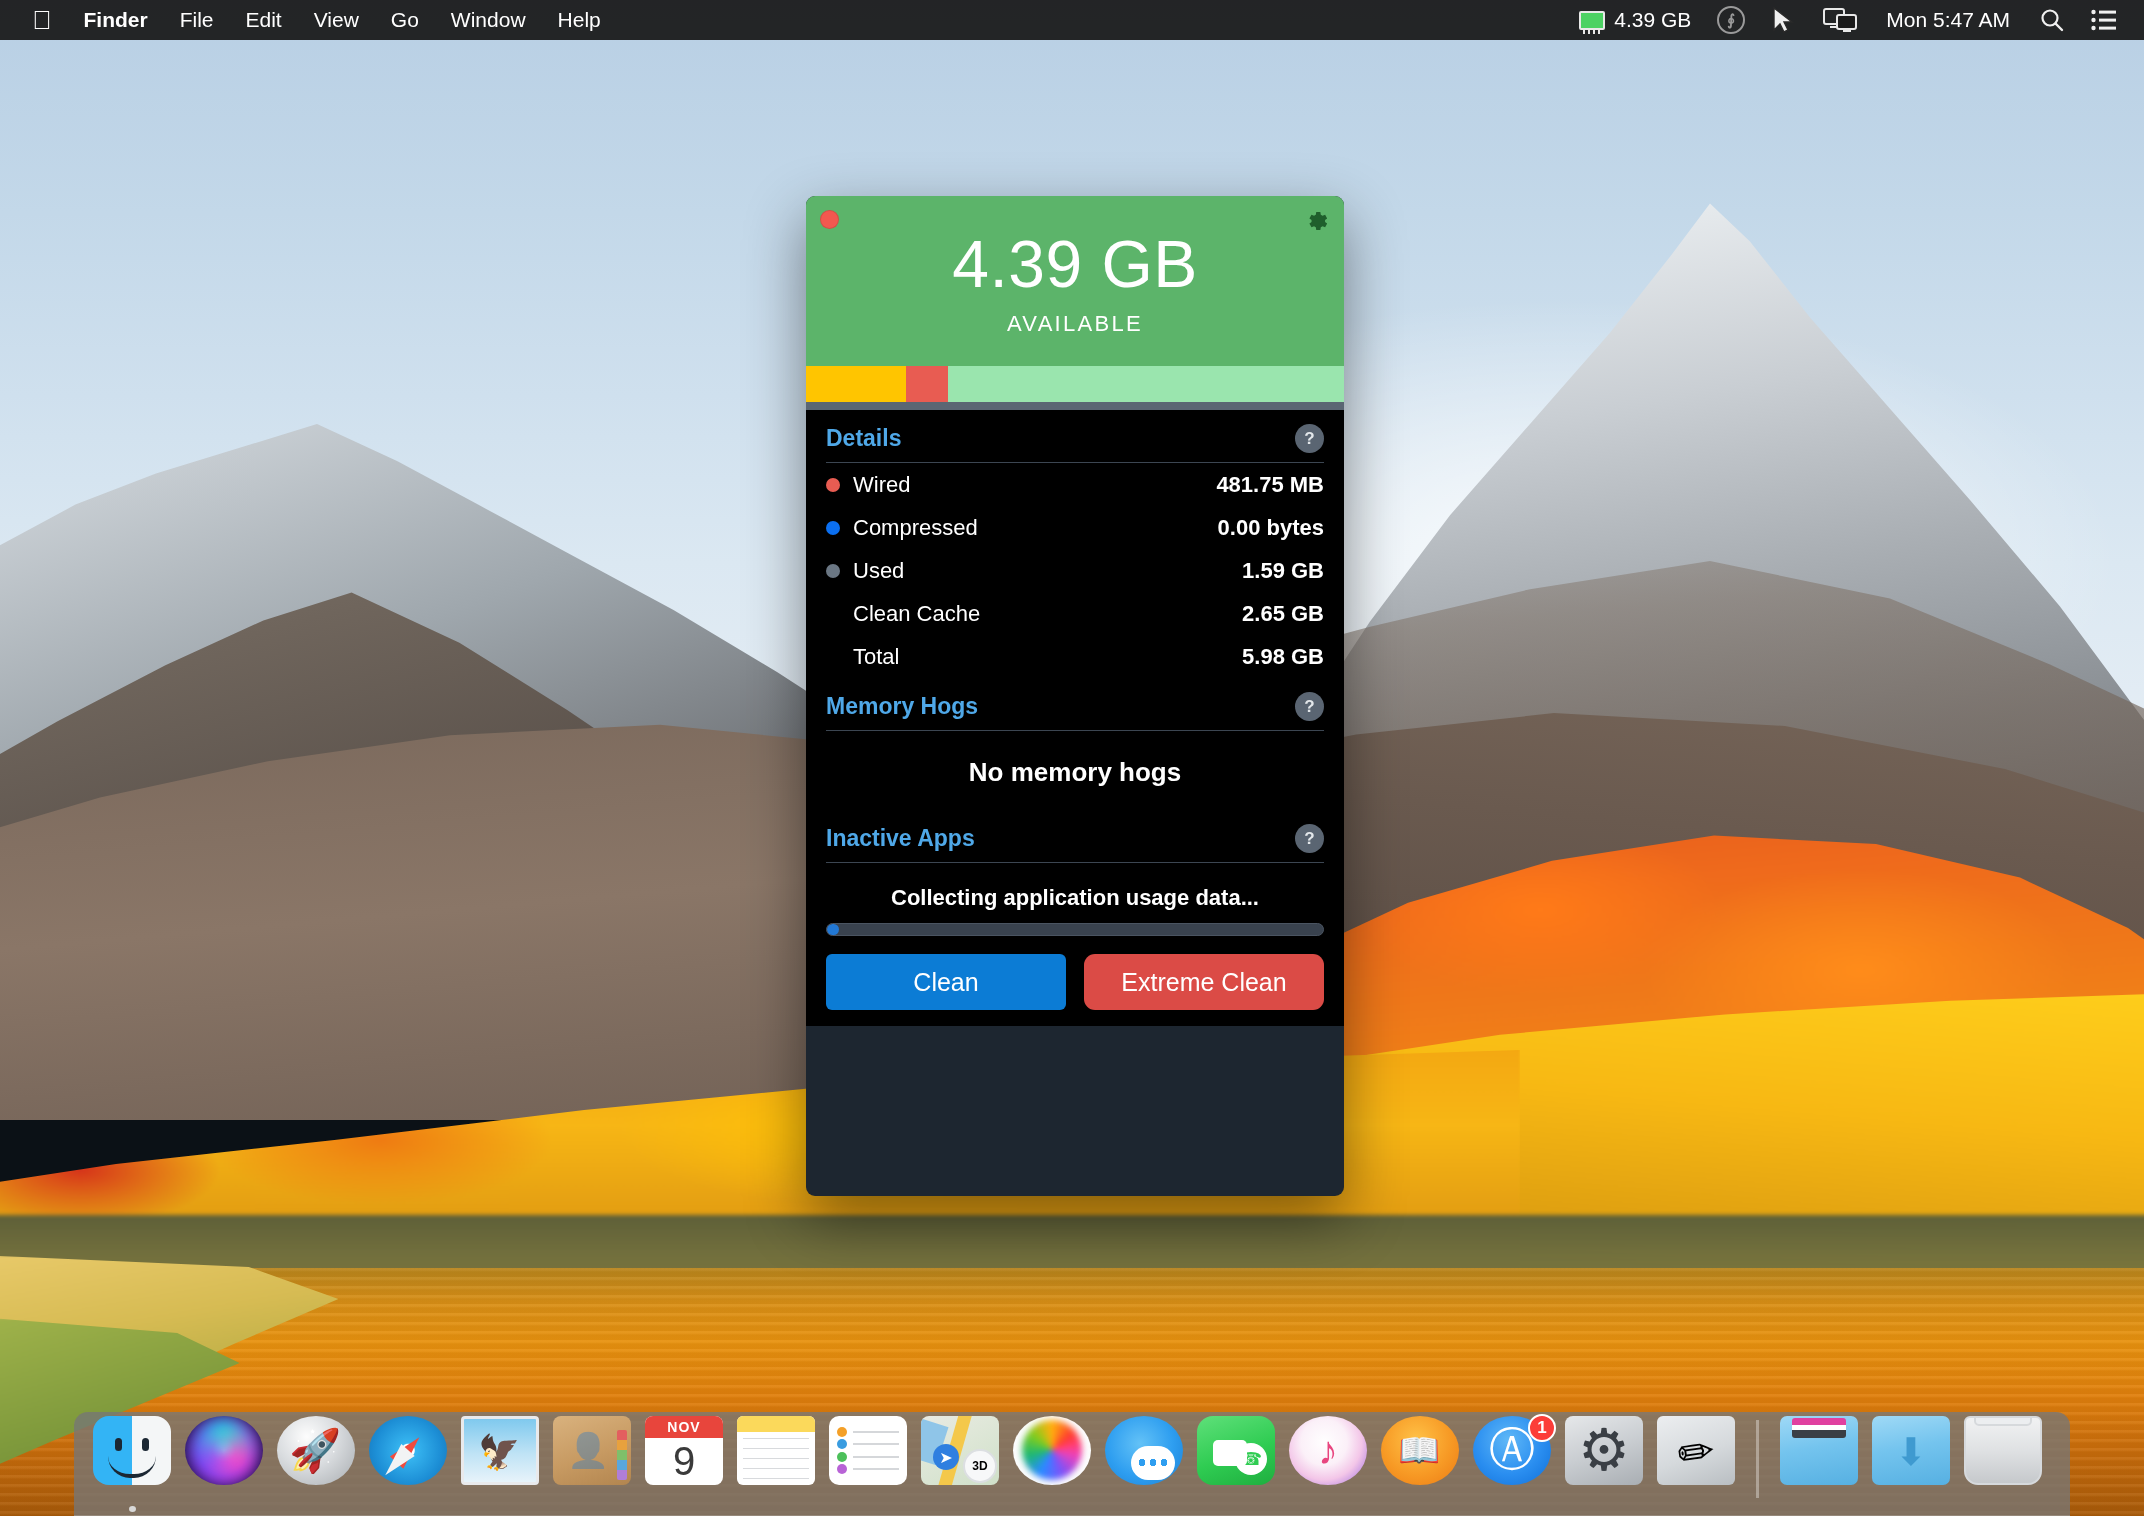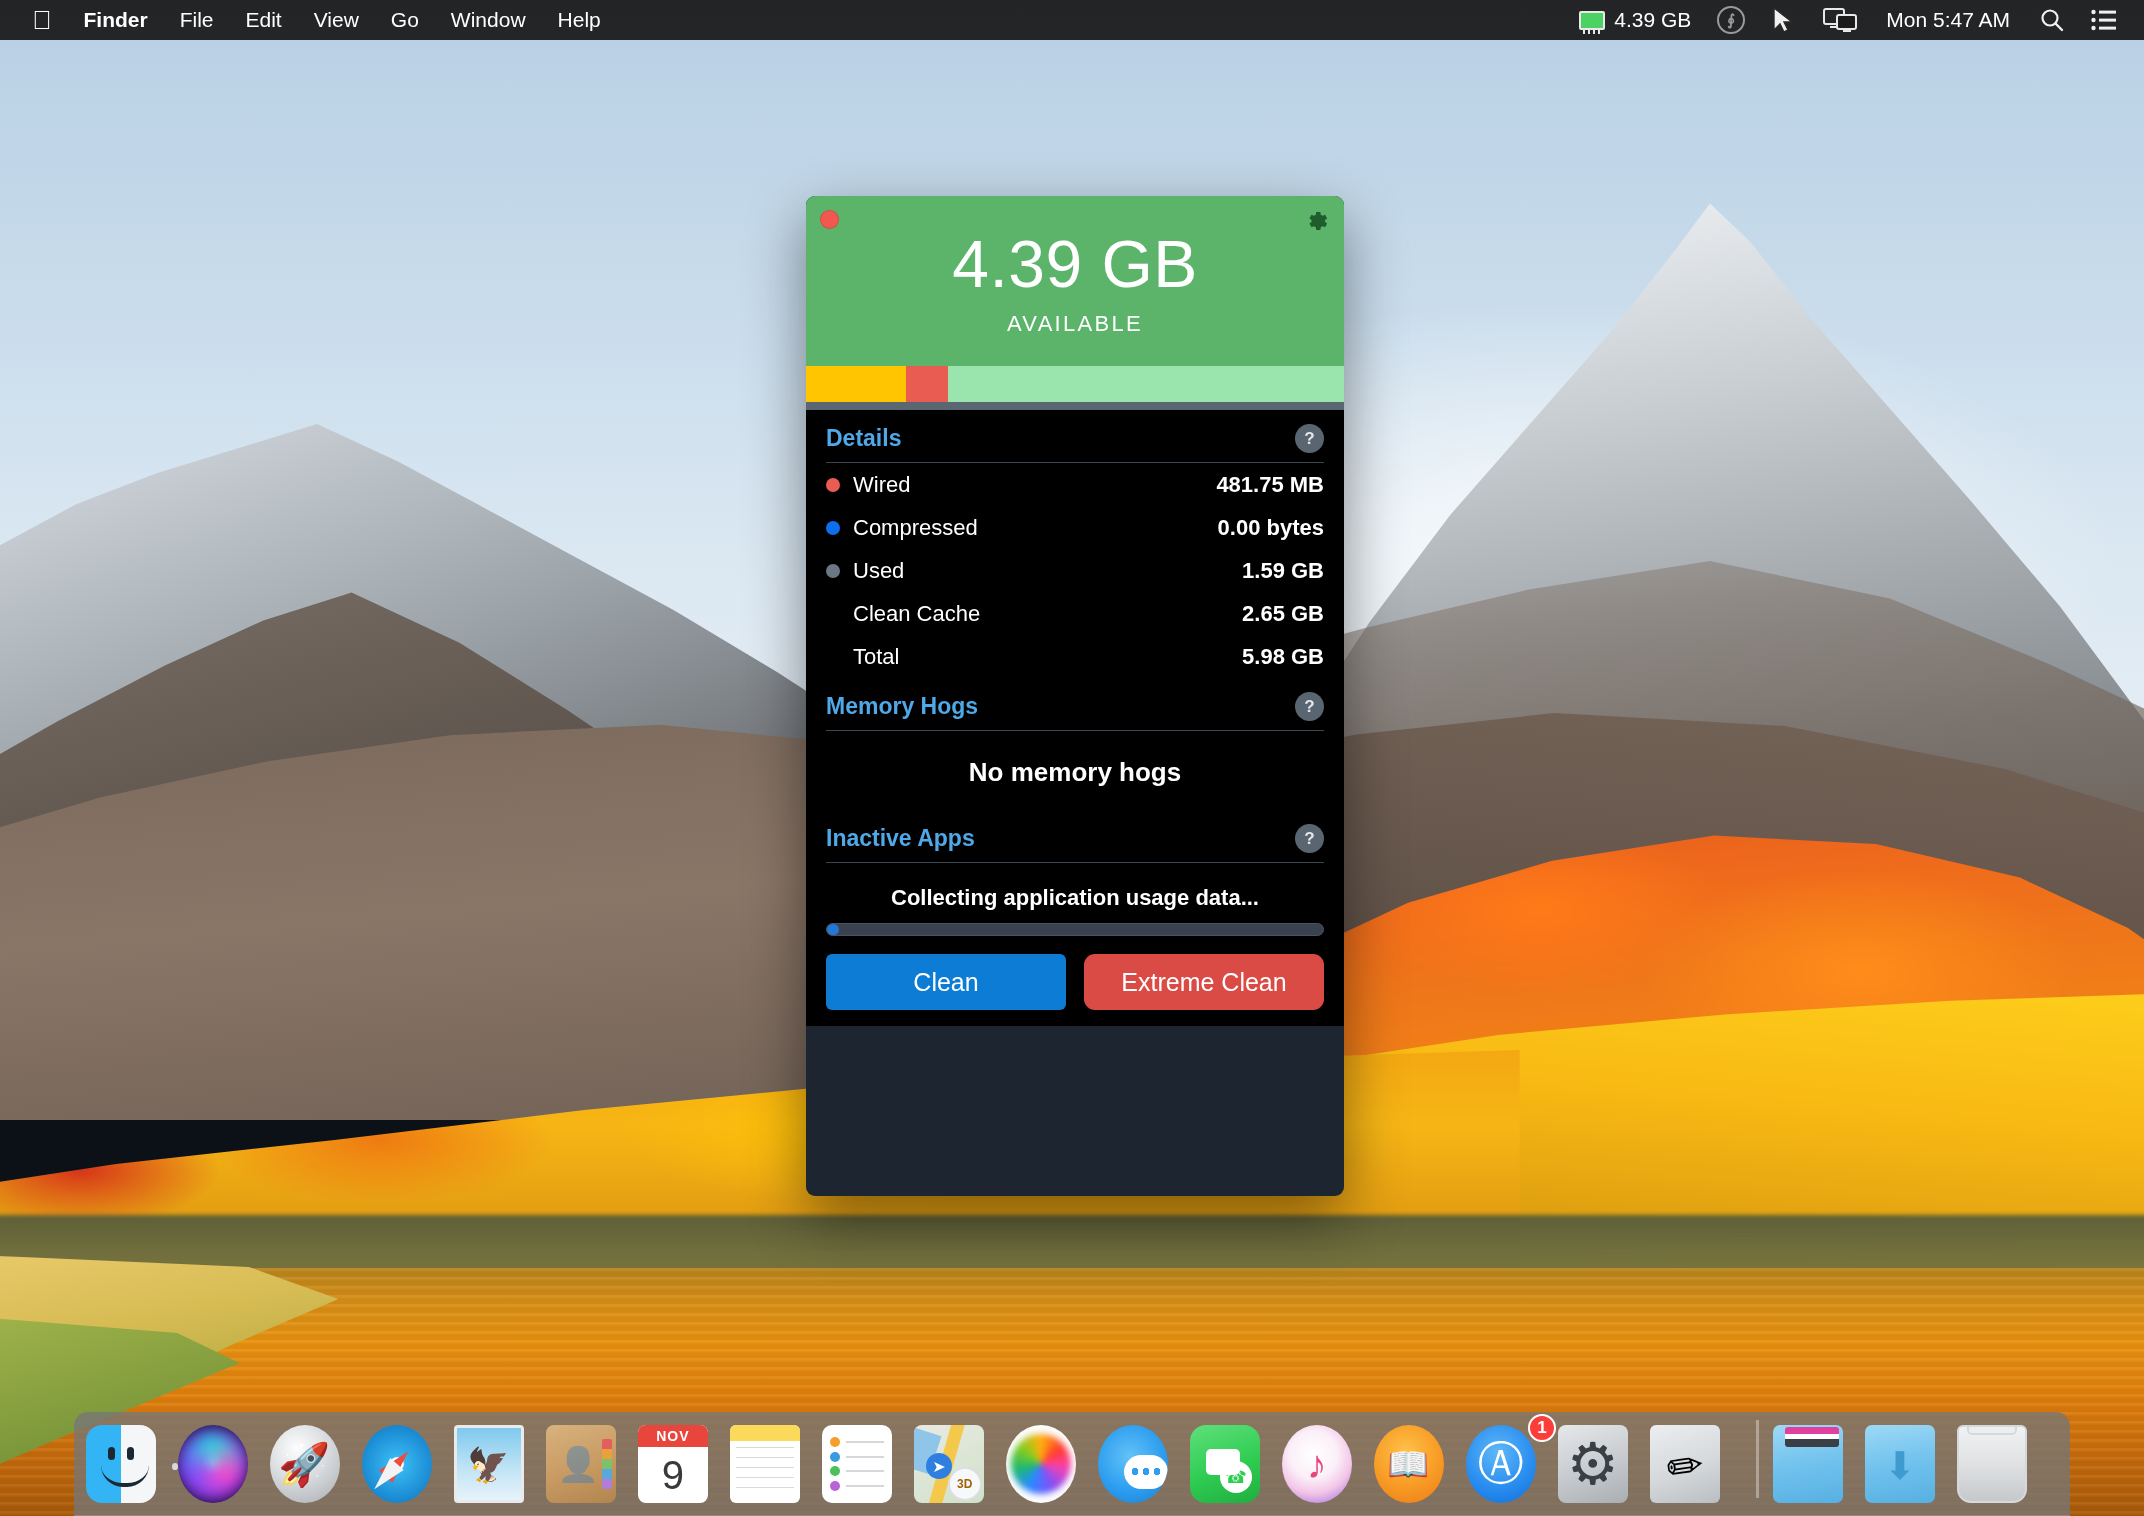--- a/index.html
+++ b/index.html
@@ -207,21 +207,21 @@
   
   #dock {
     position:absolute; left:74px; bottom:0; width:1996px; height:104px;
     background:rgba(118,118,118,0.78);
     border-radius:14px 14px 0 0;
     display:flex; align-items:flex-end; justify-content:flex-start;
     padding:0 12px 4px 12px; gap:0; z-index:45;
     box-shadow:0 -1px 0 rgba(255,255,255,0.18) inset;
   }
   .dock-item {
-    width:92px; height:96px; display:flex; flex-direction:row;
+    width:92px; height:96px; display:flex; flex-direction:column;
     align-items:center; justify-content:flex-end; position:relative; cursor:pointer;gap:16px;
   }
   .dock-icon { width:78px; height:78px; border-radius:14px; position:relative; overflow:hidden; }
   .run-dot { width:7px; height:7px; border-radius:50%; background:#d8d8d8; margin-top:5px; }
   .run-dot.hidden { background:transparent; }
   .dock-sep { width:3px; height:78px; background:rgba(255,255,255,0.35); margin:0 14px 14px 14px; align-self:flex-end; }
   .badge {
     position:absolute; right:2px; top:-2px; min-width:28px; height:28px; border-radius:14px;
     background:#fc3d39; color:#fff; font-size:17px; font-weight:bold;
     display:flex; align-items:center; justify-content:center; border:2px solid #fff;
@@ -272,21 +272,21 @@
   .ic-rem-row { display:flex; align-items:center; gap:6px; }
   .ic-rem-row i { width:10px; height:10px; border-radius:50%; display:block; }
   .ic-rem-row b { flex:1; height:2px; background:#d5d7da; display:block; }
 
   .ic-maps { background:linear-gradient(150deg,#e9eae3 0%, #dfe7d8 40%, #cfe0c9 100%); border-radius:8px; }
   .ic-maps-road { position:absolute; left:26px; top:-6px; width:13px; height:92px; background:#f4c84a; transform:rotate(16deg); }
   .ic-maps-water { position:absolute; left:-6px; top:6px; width:28px; height:40px; background:#8fc5e8; transform:rotate(18deg); }
   .ic-maps-pin { position:absolute; left:12px; top:28px; width:26px; height:26px; border-radius:50%; background:#2f7fe0;
     display:flex; align-items:center; justify-content:center; color:#fff; font-size:16px; }
   .ic-maps-3d { position:absolute; right:2px; bottom:2px; width:34px; height:34px; border-radius:50%;
-    background:#f7f8f9; border:2px solid #dcdfe2; color:#a16207; font-size:12px; font-weight:bold;
+    background:#f7f8f9; border:2px solid #dcdfe2; color:#000000; font-size:12px; font-weight:bold;
     display:flex; align-items:center; justify-content:center; }
 
   .ic-photos { border-radius:50%; background:radial-gradient(circle at 50% 50%, #ffffff 0 16%, #f7f8f9 17%, #ffffff 100%); }
   .ic-photos::after { content:""; position:absolute; left:50%; top:50%; width:60px; height:60px; transform:translate(-50%,-50%);
     background:conic-gradient(#f2b134, #e8453c, #d14ca8, #7a56d6, #3d86e8, #37b07a, #8cc63f, #f2b134);
     border-radius:50%; filter:blur(3px) saturate(1.3); }
 
   .ic-messages { border-radius:50%; background:radial-gradient(circle at 45% 40%, #63c2f7 0%, #2e9ef0 55%, #1a7fd4 100%); }
   .ic-messages::after { content:""; position:absolute; left:26px; top:30px; width:44px; height:34px; background:#fff; border-radius:18px; }
   .ic-msg-dots { position:absolute; left:33px; top:43px; width:30px; height:7px; z-index:2;

